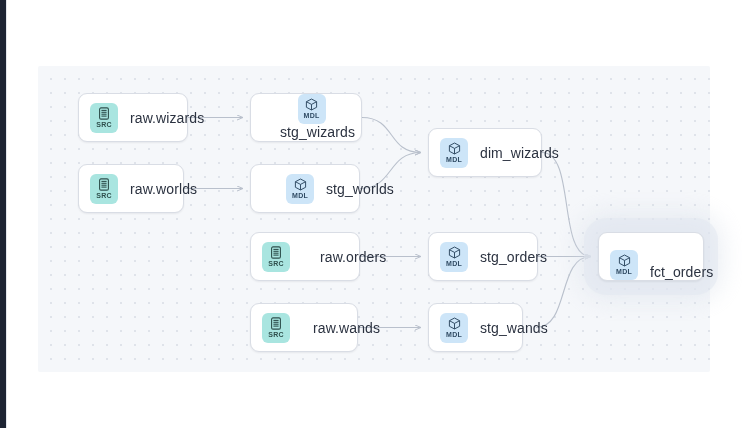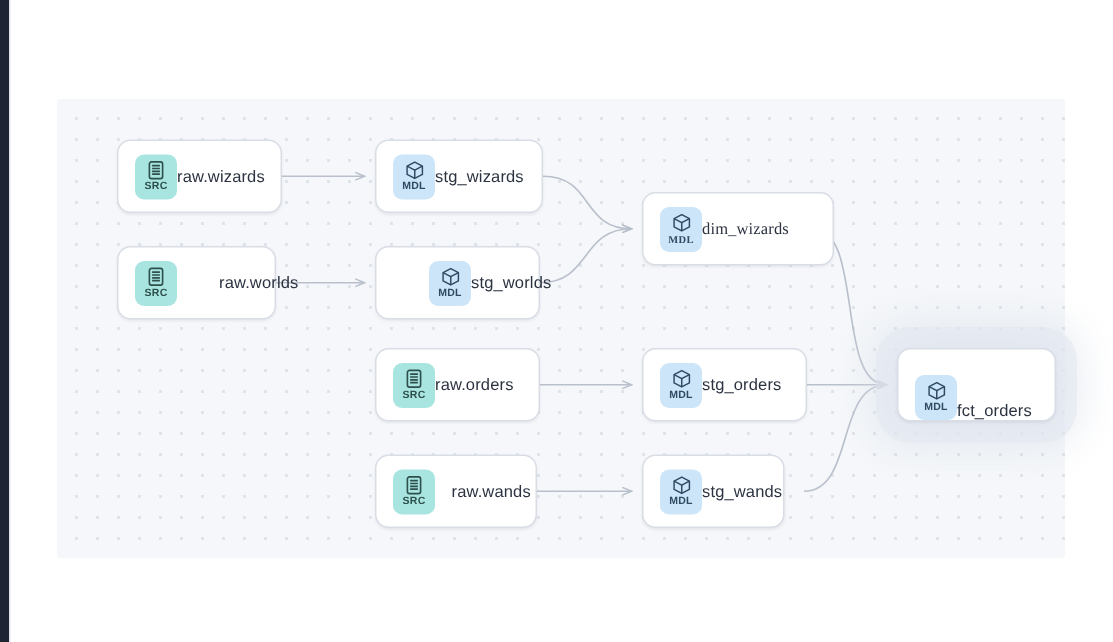--- a/index.html
+++ b/index.html
@@ -91,21 +91,22 @@
     font-size: 7px;
     line-height: 8px;
     letter-spacing: 0.2px;
     font-weight: 600;
     margin-top: 1px;
   }
   .badge-src .badge-kind { color: #2e4f4c; }
   .badge-mdl .badge-kind { color: #2f4a63; }
 
   .node-label {
-    font-size: 11px;
+    margin-left: 12px;
+    font-size: 14px;
     color: #2b3240;
     white-space: nowrap;
     letter-spacing: 0.1px;
   }
 </style>
 </head>
 <body>
 
 <div id="app-rail"></div>
 <div id="rail-divider"></div>
@@ -138,36 +139,36 @@
               <line x1="3.4" y1="3.4" x2="8.6" y2="3.4"></line>
               <line x1="3.4" y1="5.3" x2="8.6" y2="5.3"></line>
               <line x1="3.4" y1="7.2" x2="8.6" y2="7.2"></line>
               <line x1="3.4" y1="9.1" x2="8.6" y2="9.1"></line>
             </svg>
           </span>
           <span class="badge-kind">SRC</span>
         </div>
         <span class="node-label">raw.wizards</span>
       </div>
-      <div class="node" style="left: 40px; top: 98px; width: 106px; gap: 28px;">
+      <div class="node" style="left: 40px; top: 98px; width: 106px;">
         <div class="badge badge-src">
           <span>
             <svg width="12" height="13" viewBox="0 0 12 13" fill="none" stroke="#2e4f4c" stroke-width="1.1">
               <rect x="1.6" y="0.9" width="8.8" height="11.2" rx="1.4"></rect>
               <line x1="3.4" y1="3.4" x2="8.6" y2="3.4"></line>
               <line x1="3.4" y1="5.3" x2="8.6" y2="5.3"></line>
               <line x1="3.4" y1="7.2" x2="8.6" y2="7.2"></line>
               <line x1="3.4" y1="9.1" x2="8.6" y2="9.1"></line>
             </svg>
           </span>
           <span class="badge-kind">SRC</span>
         </div>
         <span class="node-label">raw.worlds</span>
       </div>
-      <div class="node" style="left: 212px; top: 166px; width: 110px;">
+      <div class="node" style="left: 212px; top: 166px; width: 110px; gap: 18px;">
         <div class="badge badge-src">
           <span>
             <svg width="12" height="13" viewBox="0 0 12 13" fill="none" stroke="#2e4f4c" stroke-width="1.1">
               <rect x="1.6" y="0.9" width="8.8" height="11.2" rx="1.4"></rect>
               <line x1="3.4" y1="3.4" x2="8.6" y2="3.4"></line>
               <line x1="3.4" y1="5.3" x2="8.6" y2="5.3"></line>
               <line x1="3.4" y1="7.2" x2="8.6" y2="7.2"></line>
               <line x1="3.4" y1="9.1" x2="8.6" y2="9.1"></line>
             </svg>
           </span>
@@ -183,21 +184,21 @@
               <line x1="3.4" y1="3.4" x2="8.6" y2="3.4"></line>
               <line x1="3.4" y1="5.3" x2="8.6" y2="5.3"></line>
               <line x1="3.4" y1="7.2" x2="8.6" y2="7.2"></line>
               <line x1="3.4" y1="9.1" x2="8.6" y2="9.1"></line>
             </svg>
           </span>
           <span class="badge-kind">SRC</span>
         </div>
         <span class="node-label">raw.wands</span>
       </div>
-      <div class="node" style="left: 212px; top: 27px; width: 112px;">
+      <div class="node" style="left: 212px; top: 27px; width: 112px; flex-direction: column;">
         <div class="badge badge-mdl">
           <span>
             <svg width="13" height="13" viewBox="0 0 14 14" fill="none" stroke="#2f4a63" stroke-width="1.05" stroke-linejoin="round">
               <path d="M7 1.1 L12.5 4 L12.5 10 L7 12.9 L1.5 10 L1.5 4 Z"></path>
               <path d="M1.5 4 L7 6.9 L12.5 4"></path>
               <path d="M7 6.9 L7 12.9"></path>
             </svg>
           </span>
           <span class="badge-kind">MDL</span>
         </div>
@@ -235,21 +236,21 @@
             <svg width="13" height="13" viewBox="0 0 14 14" fill="none" stroke="#2f4a63" stroke-width="1.05" stroke-linejoin="round">
               <path d="M7 1.1 L12.5 4 L12.5 10 L7 12.9 L1.5 10 L1.5 4 Z"></path>
               <path d="M1.5 4 L7 6.9 L12.5 4"></path>
               <path d="M7 6.9 L7 12.9"></path>
             </svg>
           </span>
           <span class="badge-kind">MDL</span>
         </div>
         <span class="node-label">stg_wands</span>
       </div>
-      <div class="node" style="left: 390px; top: 62px; width: 128px; font-family: Liberation Serif, serif;">
+      <div class="node" style="left: 390px; top: 62px; width: 114px;">
         <div class="badge badge-mdl">
           <span>
             <svg width="13" height="13" viewBox="0 0 14 14" fill="none" stroke="#2f4a63" stroke-width="1.05" stroke-linejoin="round">
               <path d="M7 1.1 L12.5 4 L12.5 10 L7 12.9 L1.5 10 L1.5 4 Z"></path>
               <path d="M1.5 4 L7 6.9 L12.5 4"></path>
               <path d="M7 6.9 L7 12.9"></path>
             </svg>
           </span>
           <span class="badge-kind">MDL</span>
         </div>

